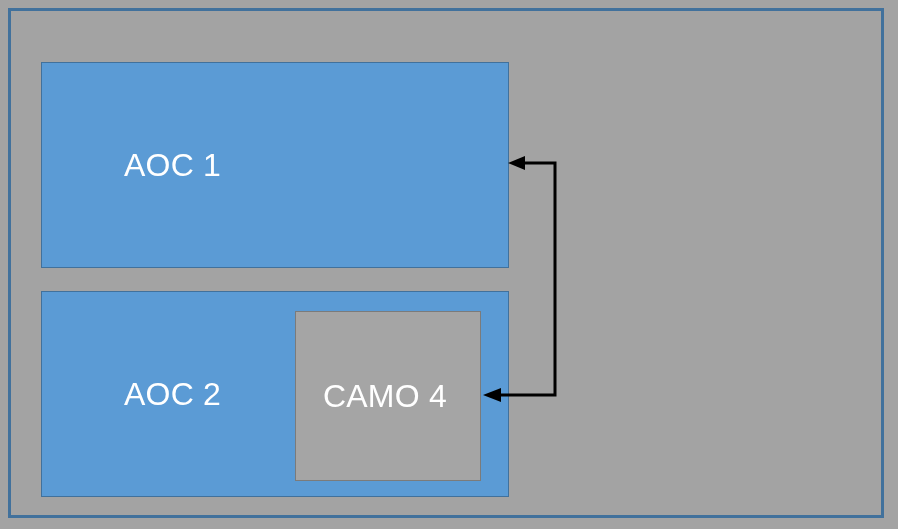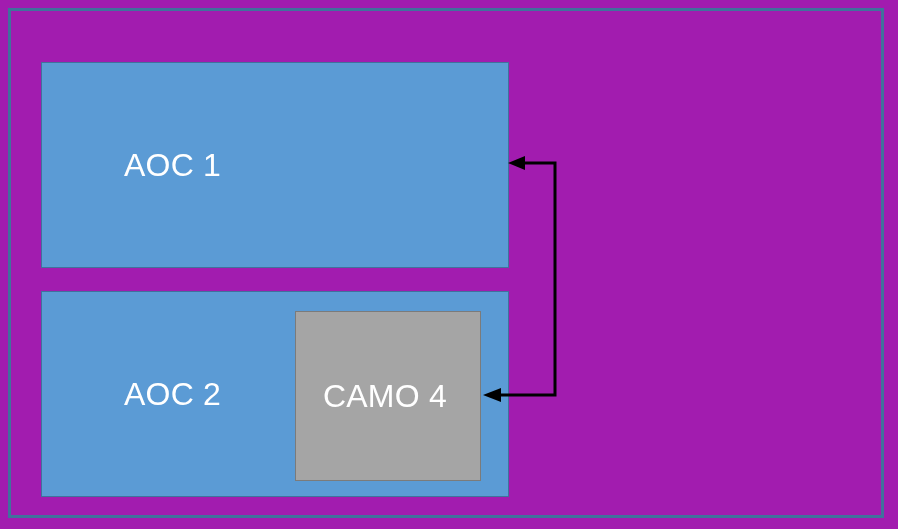--- a/index.html
+++ b/index.html
@@ -10,21 +10,21 @@
   }
   body {
     font-family: "Liberation Sans", sans-serif;
     -webkit-font-smoothing: antialiased;
   }
 
   #diagram-canvas {
     position: relative;
     width: 898px;
     height: 529px;
-    background: #a21caf;
+    background: #a3a3a3;
     overflow: hidden;
   }
 
   
   #outer-frame {
     position: absolute;
     left: 8px;
     top: 8px;
     width: 876px;
     height: 510px;

